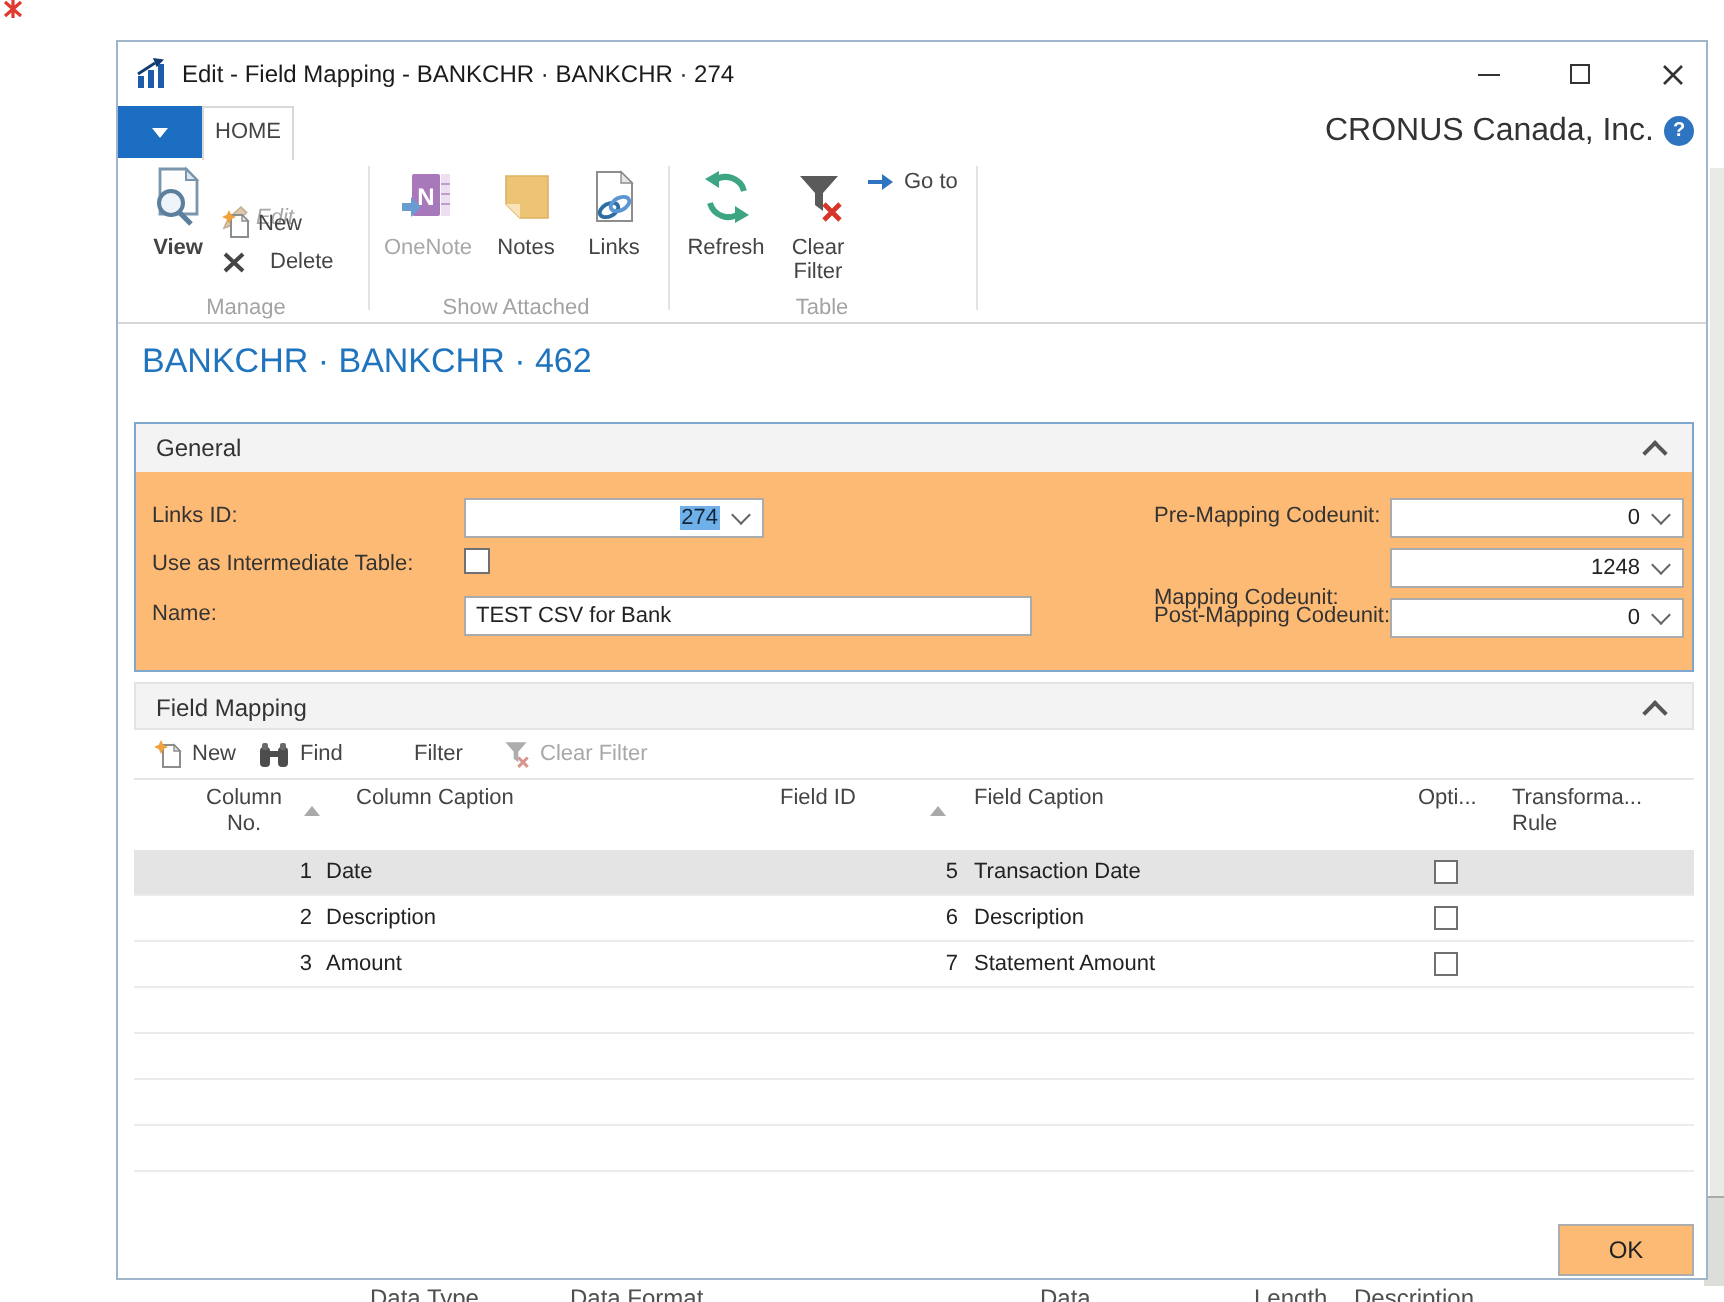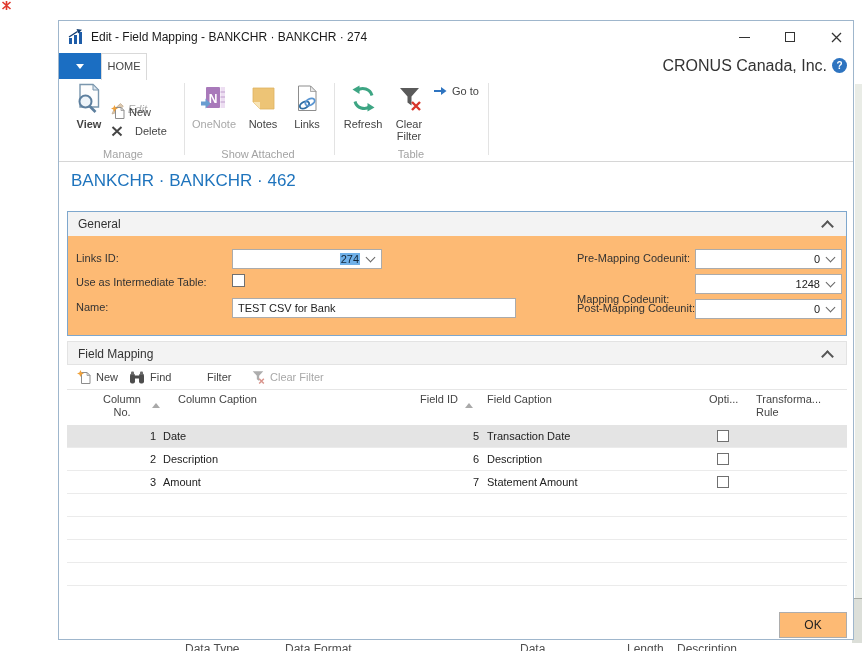--- a/index.html
+++ b/index.html
@@ -71,21 +71,21 @@
 
   
   .fm-toolbar{position:absolute;left:0;top:24px;right:0;height:24px;border-bottom:1px solid #e6e6e6;}
   .tb-item{position:absolute;top:0;height:24px;display:flex;align-items:center;gap:5px;font-size:11px;color:#444;}
 
   
   .thead{position:absolute;left:0;top:48px;right:0;height:36px;border-bottom:1px solid #d0d0d0;font-size:11px;color:#444;}
   .hc{position:absolute;top:4px;line-height:13px;}
   .h-colno{left:32px;width:46px;text-align:center;}
   .h-colcap{left:111px;}
-  .h-fieldid{left:323px;width:68px;text-align:right;}
+  .h-fieldid{left:323px;width:68px;}
   .h-fieldcap{left:420px;}
   .h-opt{left:642px;}
   .h-rule{left:689px;width:80px;}
   .sort{position:absolute;top:14px;width:0;height:0;border-left:4px solid transparent;border-right:4px solid transparent;border-bottom:5px solid #a9a9a9;}
   .s1{left:85px;} .s2{left:398px;}
   .tbody{position:absolute;left:0;top:84px;right:0;}
   .trow{position:relative;height:23px;border-bottom:1px solid #ebebeb;font-size:11px;color:#222;box-sizing:border-box;}
   .trow.selected{background:#e4e4e4;}
   .cell{position:absolute;top:5px;white-space:nowrap;}
   .c1{left:14px;width:75px;text-align:right;}

